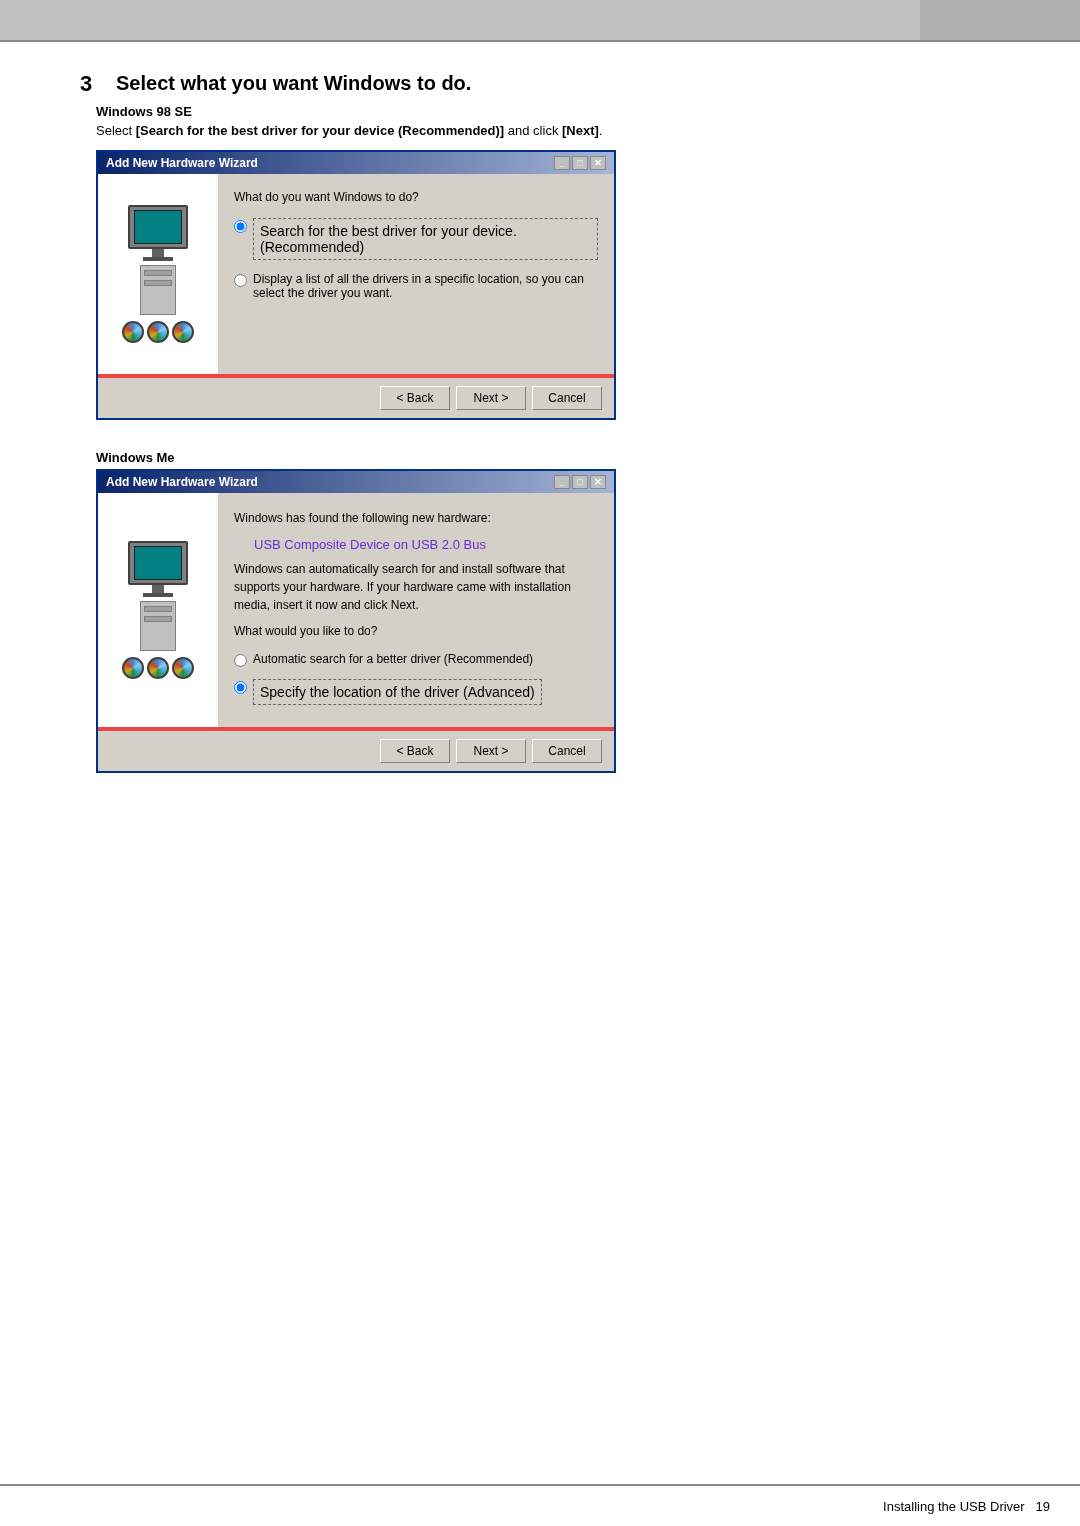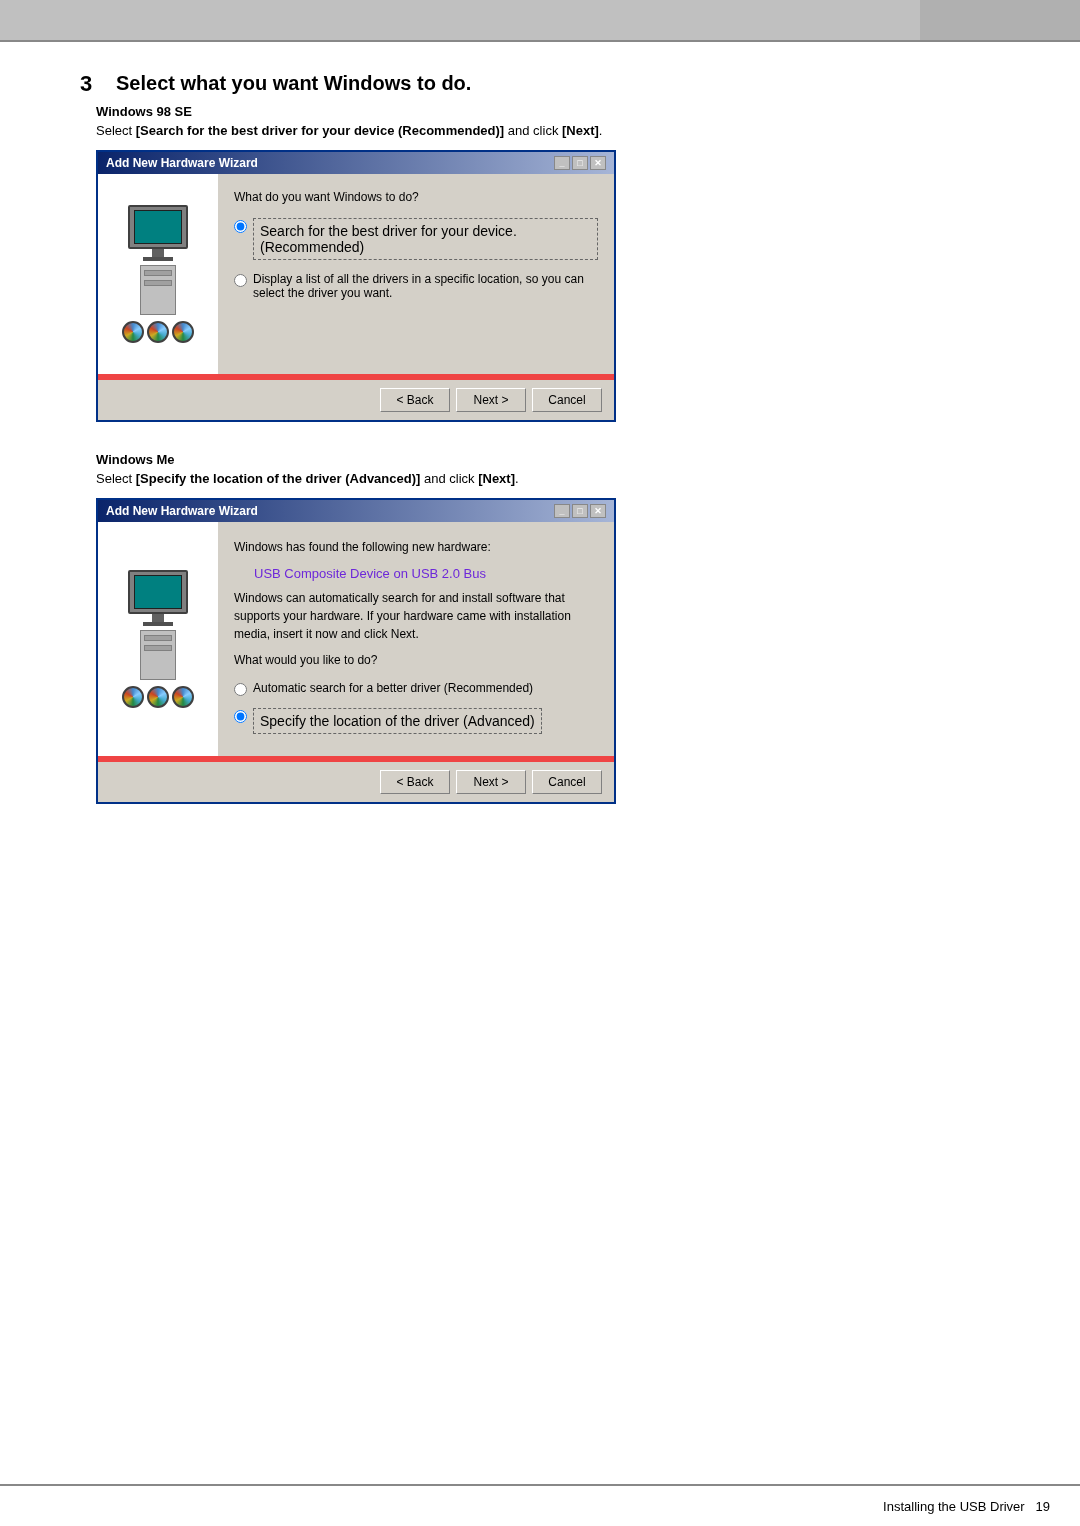--- a/index.html
+++ b/index.html
@@ -155,21 +155,21 @@
     }
 
     .radio-selected-box {
       border: 1px dashed #666;
       padding: 4px 6px;
       background: #d4d0c8;
       font-size: 14px;
     }
 
     .wizard-footer {
-      border-top: 6px solid #ef4444;
+      border-top: 4px solid #ef4444;
       background: #d4d0c8;
       padding: 8px 12px;
       display: flex;
       justify-content: flex-end;
       gap: 6px;
     }
 
     .win-button {
       min-width: 70px;
       height: 24px;
@@ -372,23 +372,20 @@
         <div class="wizard-footer">
           <button class="win-button">&lt; Back</button>
           <button class="win-button">Next &gt;</button>
           <button class="win-button">Cancel</button>
         </div>
       </div>
     </div>
 
     <div class="section-gap">
       <div class="os-label">Windows Me</div>
-      <div class="instruction-text">
-        Select <b>[Specify the location of the driver (Advanced)]</b> and click <b>[Next]</b>.
-      </div>
 
       <div class="wizard-dialog">
         <div class="wizard-titlebar">
           <span>Add New Hardware Wizard</span>
           <div class="wizard-titlebar-buttons">
             <div class="titlebar-btn">_</div>
             <div class="titlebar-btn">□</div>
             <div class="titlebar-btn">✕</div>
           </div>
         </div>

